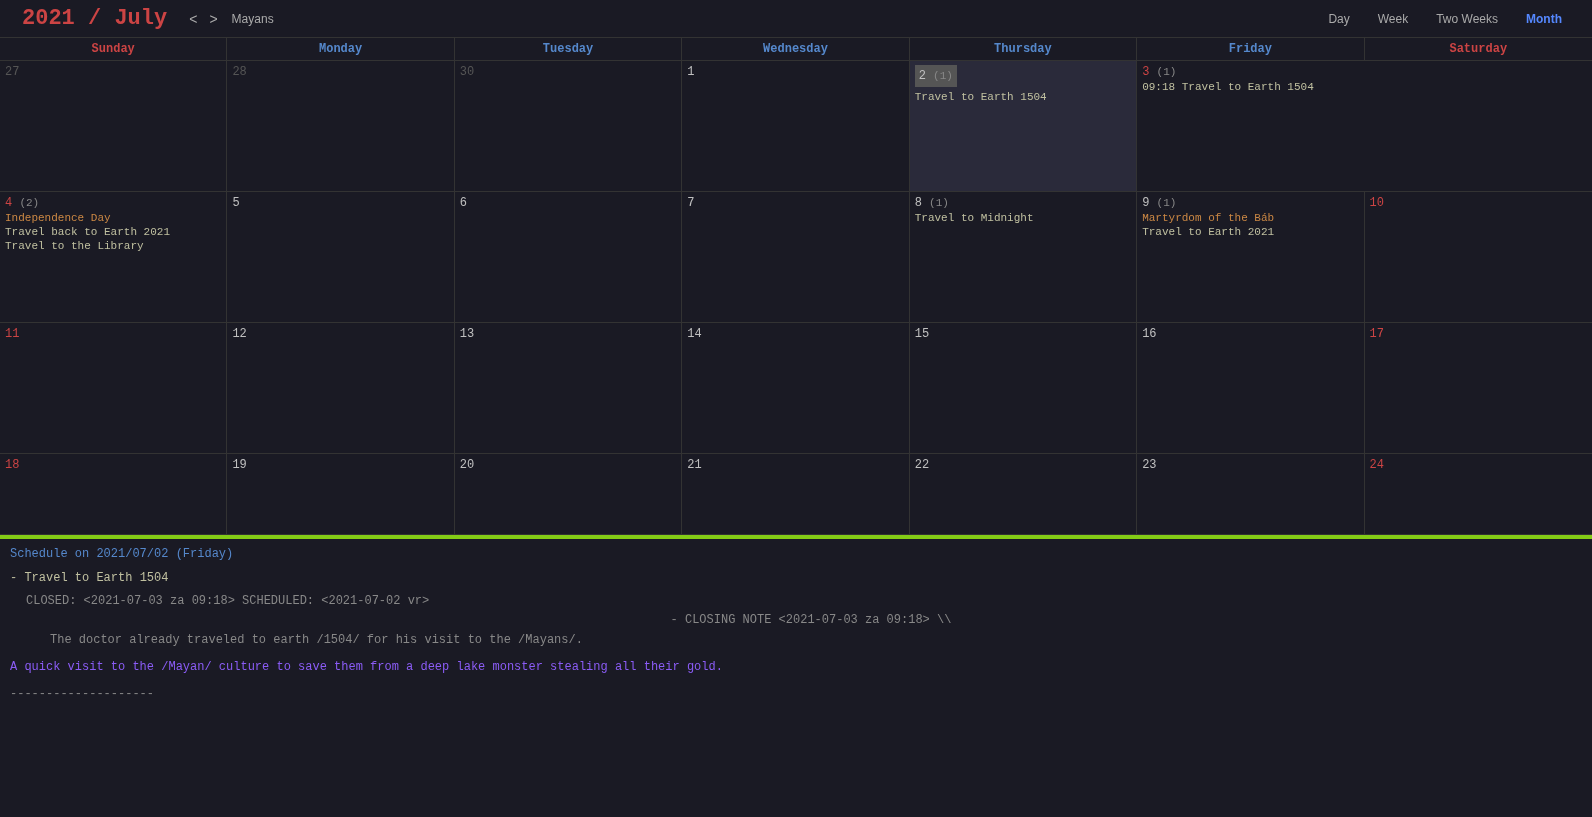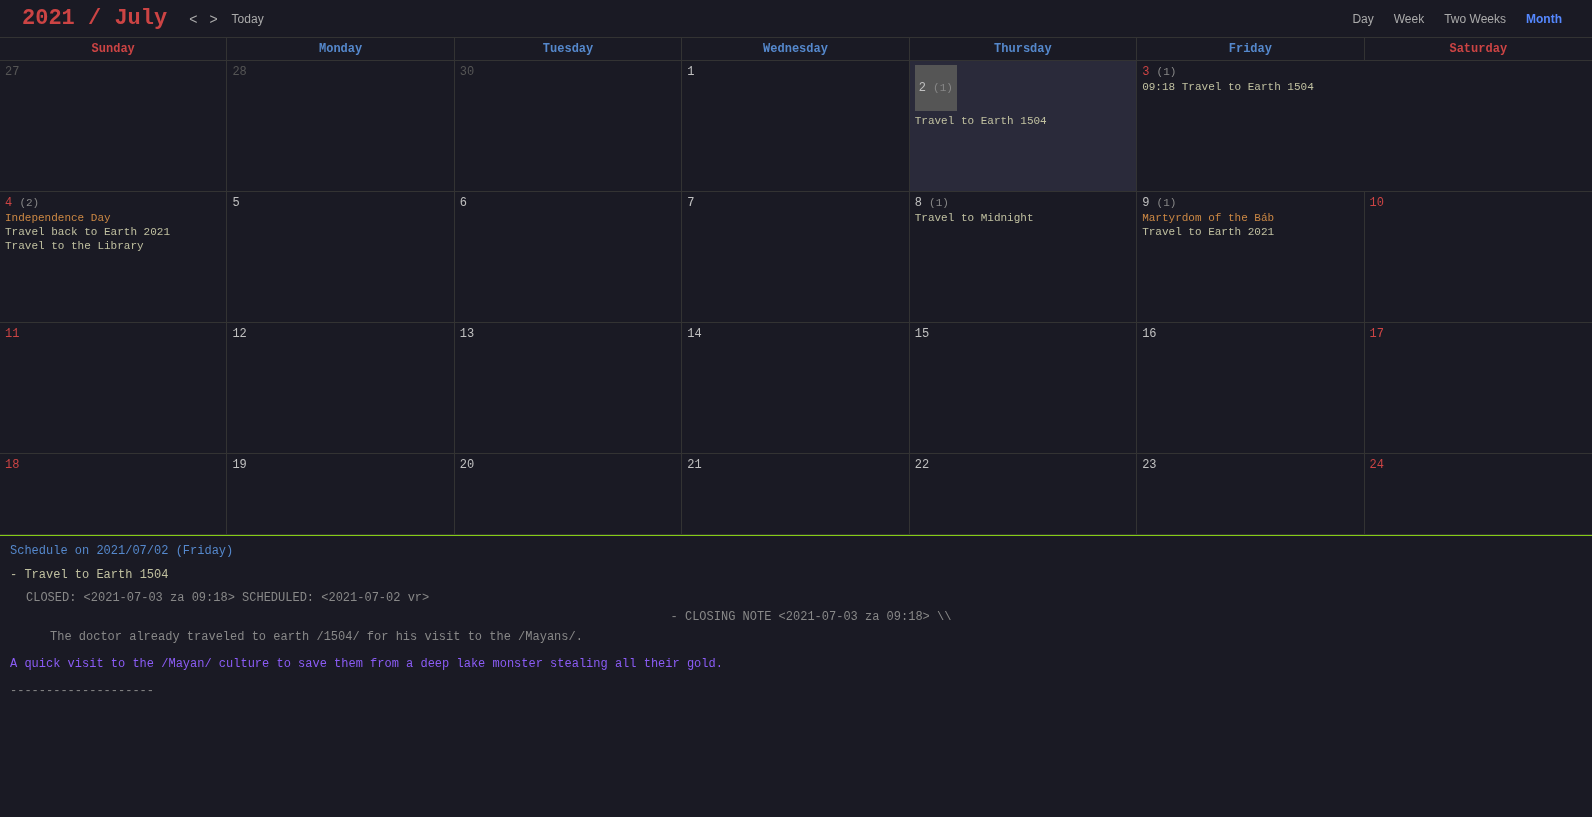--- a/index.html
+++ b/index.html
@@ -45,21 +45,21 @@
       border: none;
       color: #aaa;
       font-size: 12px;
       cursor: pointer;
       padding: 2px 8px;
       margin-right: 10px;
     }
     .view-buttons {
       margin-left: auto;
       display: flex;
-      gap: 4px;
+      gap: 12px;
     }
     .view-btn {
       background: none;
       border: none;
       color: #aaa;
       font-size: 12px;
       cursor: pointer;
       padding: 2px 8px;
     }
     .view-btn.active {
@@ -104,42 +104,42 @@
     .day-num {
       color: #c0c0c0;
       font-size: 12px;
       margin-bottom: 2px;
     }
     .day-num.sunday { color: #cc4444; }
     .day-num.saturday { color: #cc4444; }
     .day-num.today {
       background: #555;
       display: inline-block;
-      padding: 16px 4px;
+      padding: 4px 4px;
     }
     .day-badge {
       color: #888;
       font-size: 11px;
     }
     .event {
       font-size: 11px;
       margin-top: 2px;
       color: #c0c0b0;
     }
     .event.holiday {
       color: #cc8844;
     }
     .event.travel {
       color: #c0c0a0;
     }
     
     .schedule-panel {
       padding: 8px 10px;
       background: #1a1a24;
-      border-top: 1px solid #84cc16;
+      border-top: 4px solid #84cc16;
     }
     .schedule-title {
       color: #5588cc;
       font-size: 12px;
       margin-bottom: 8px;
     }
     .schedule-content {
       color: #c0c0a0;
       font-size: 12px;
       line-height: 1.6;
@@ -181,21 +181,21 @@
 <body>
 
 <div id="app">
 
   <div class="header">
     <span class="header-title">
       <span>2021</span><span> / </span><span style="color:#cc4444">July</span>
     </span>
     <button class="nav-btn">&lt;</button>
     <button class="nav-btn">&gt;</button>
-    <button class="today-btn">Today</button>
+    <button class="today-btn">Mayans</button>
     <div class="view-buttons">
       <button class="view-btn">Day</button>
       <button class="view-btn">Week</button>
       <button class="view-btn">Two Weeks</button>
       <button class="view-btn active">Month</button>
     </div>
   </div>
 
   <div class="calendar">
 

